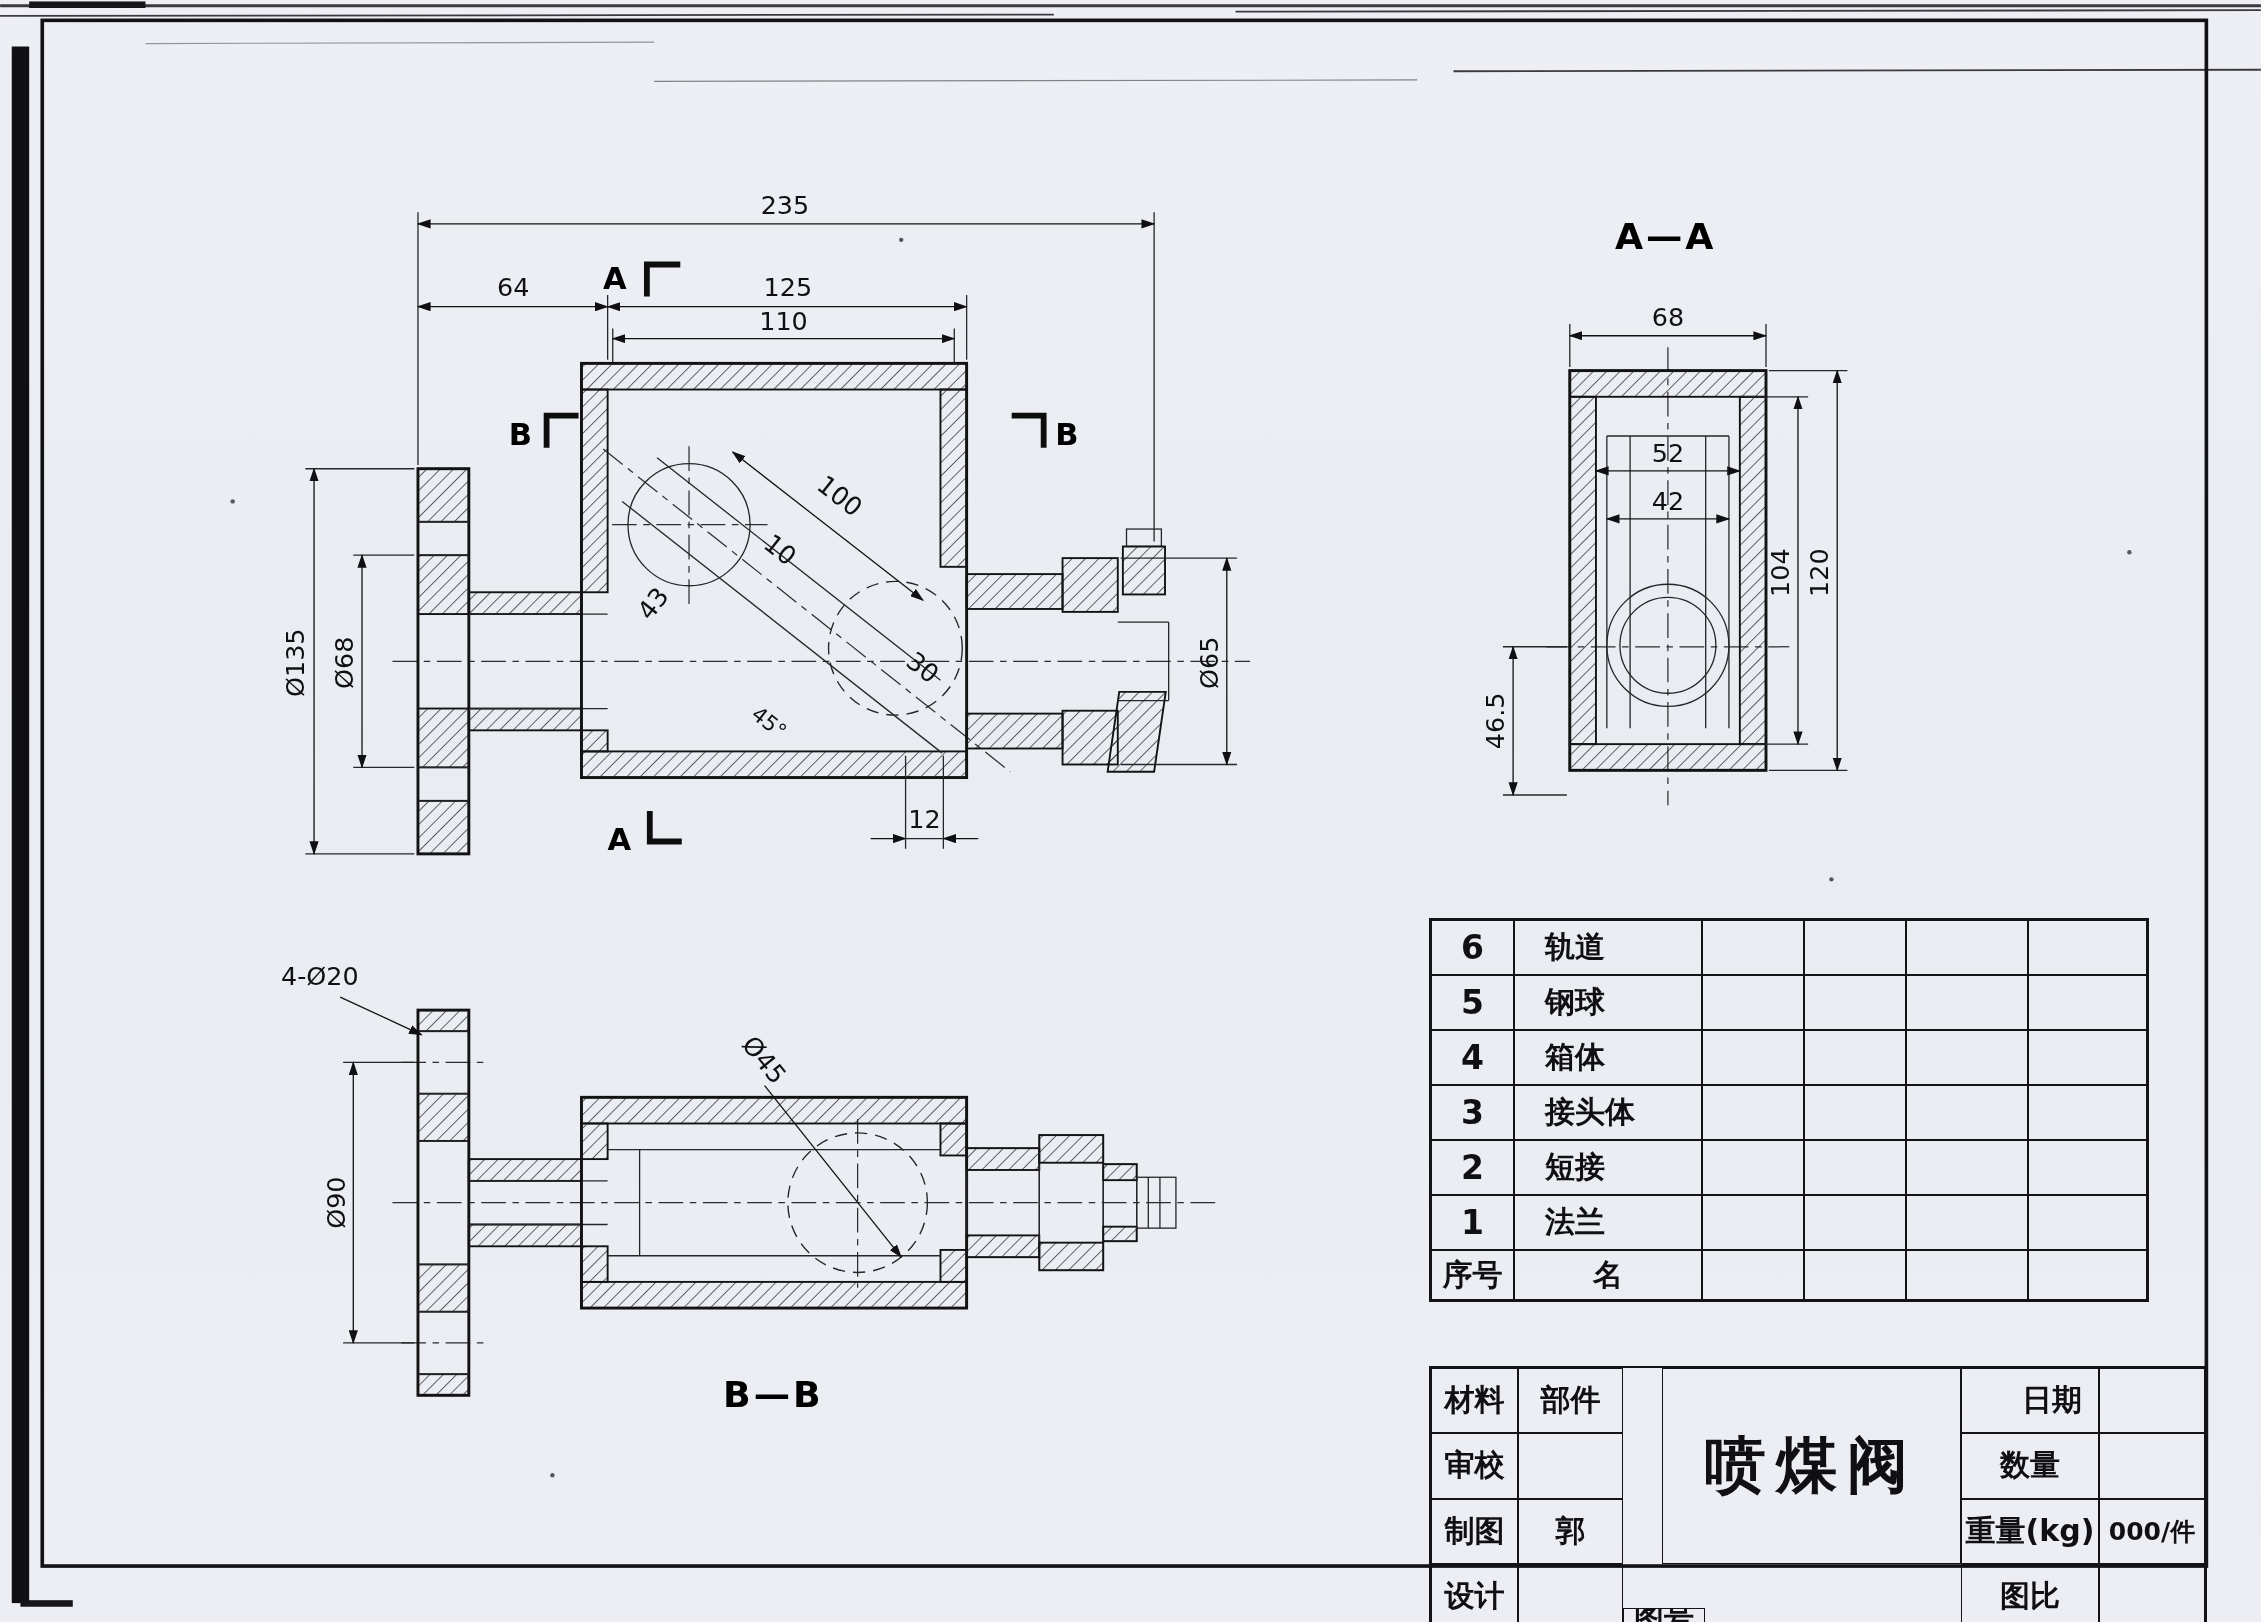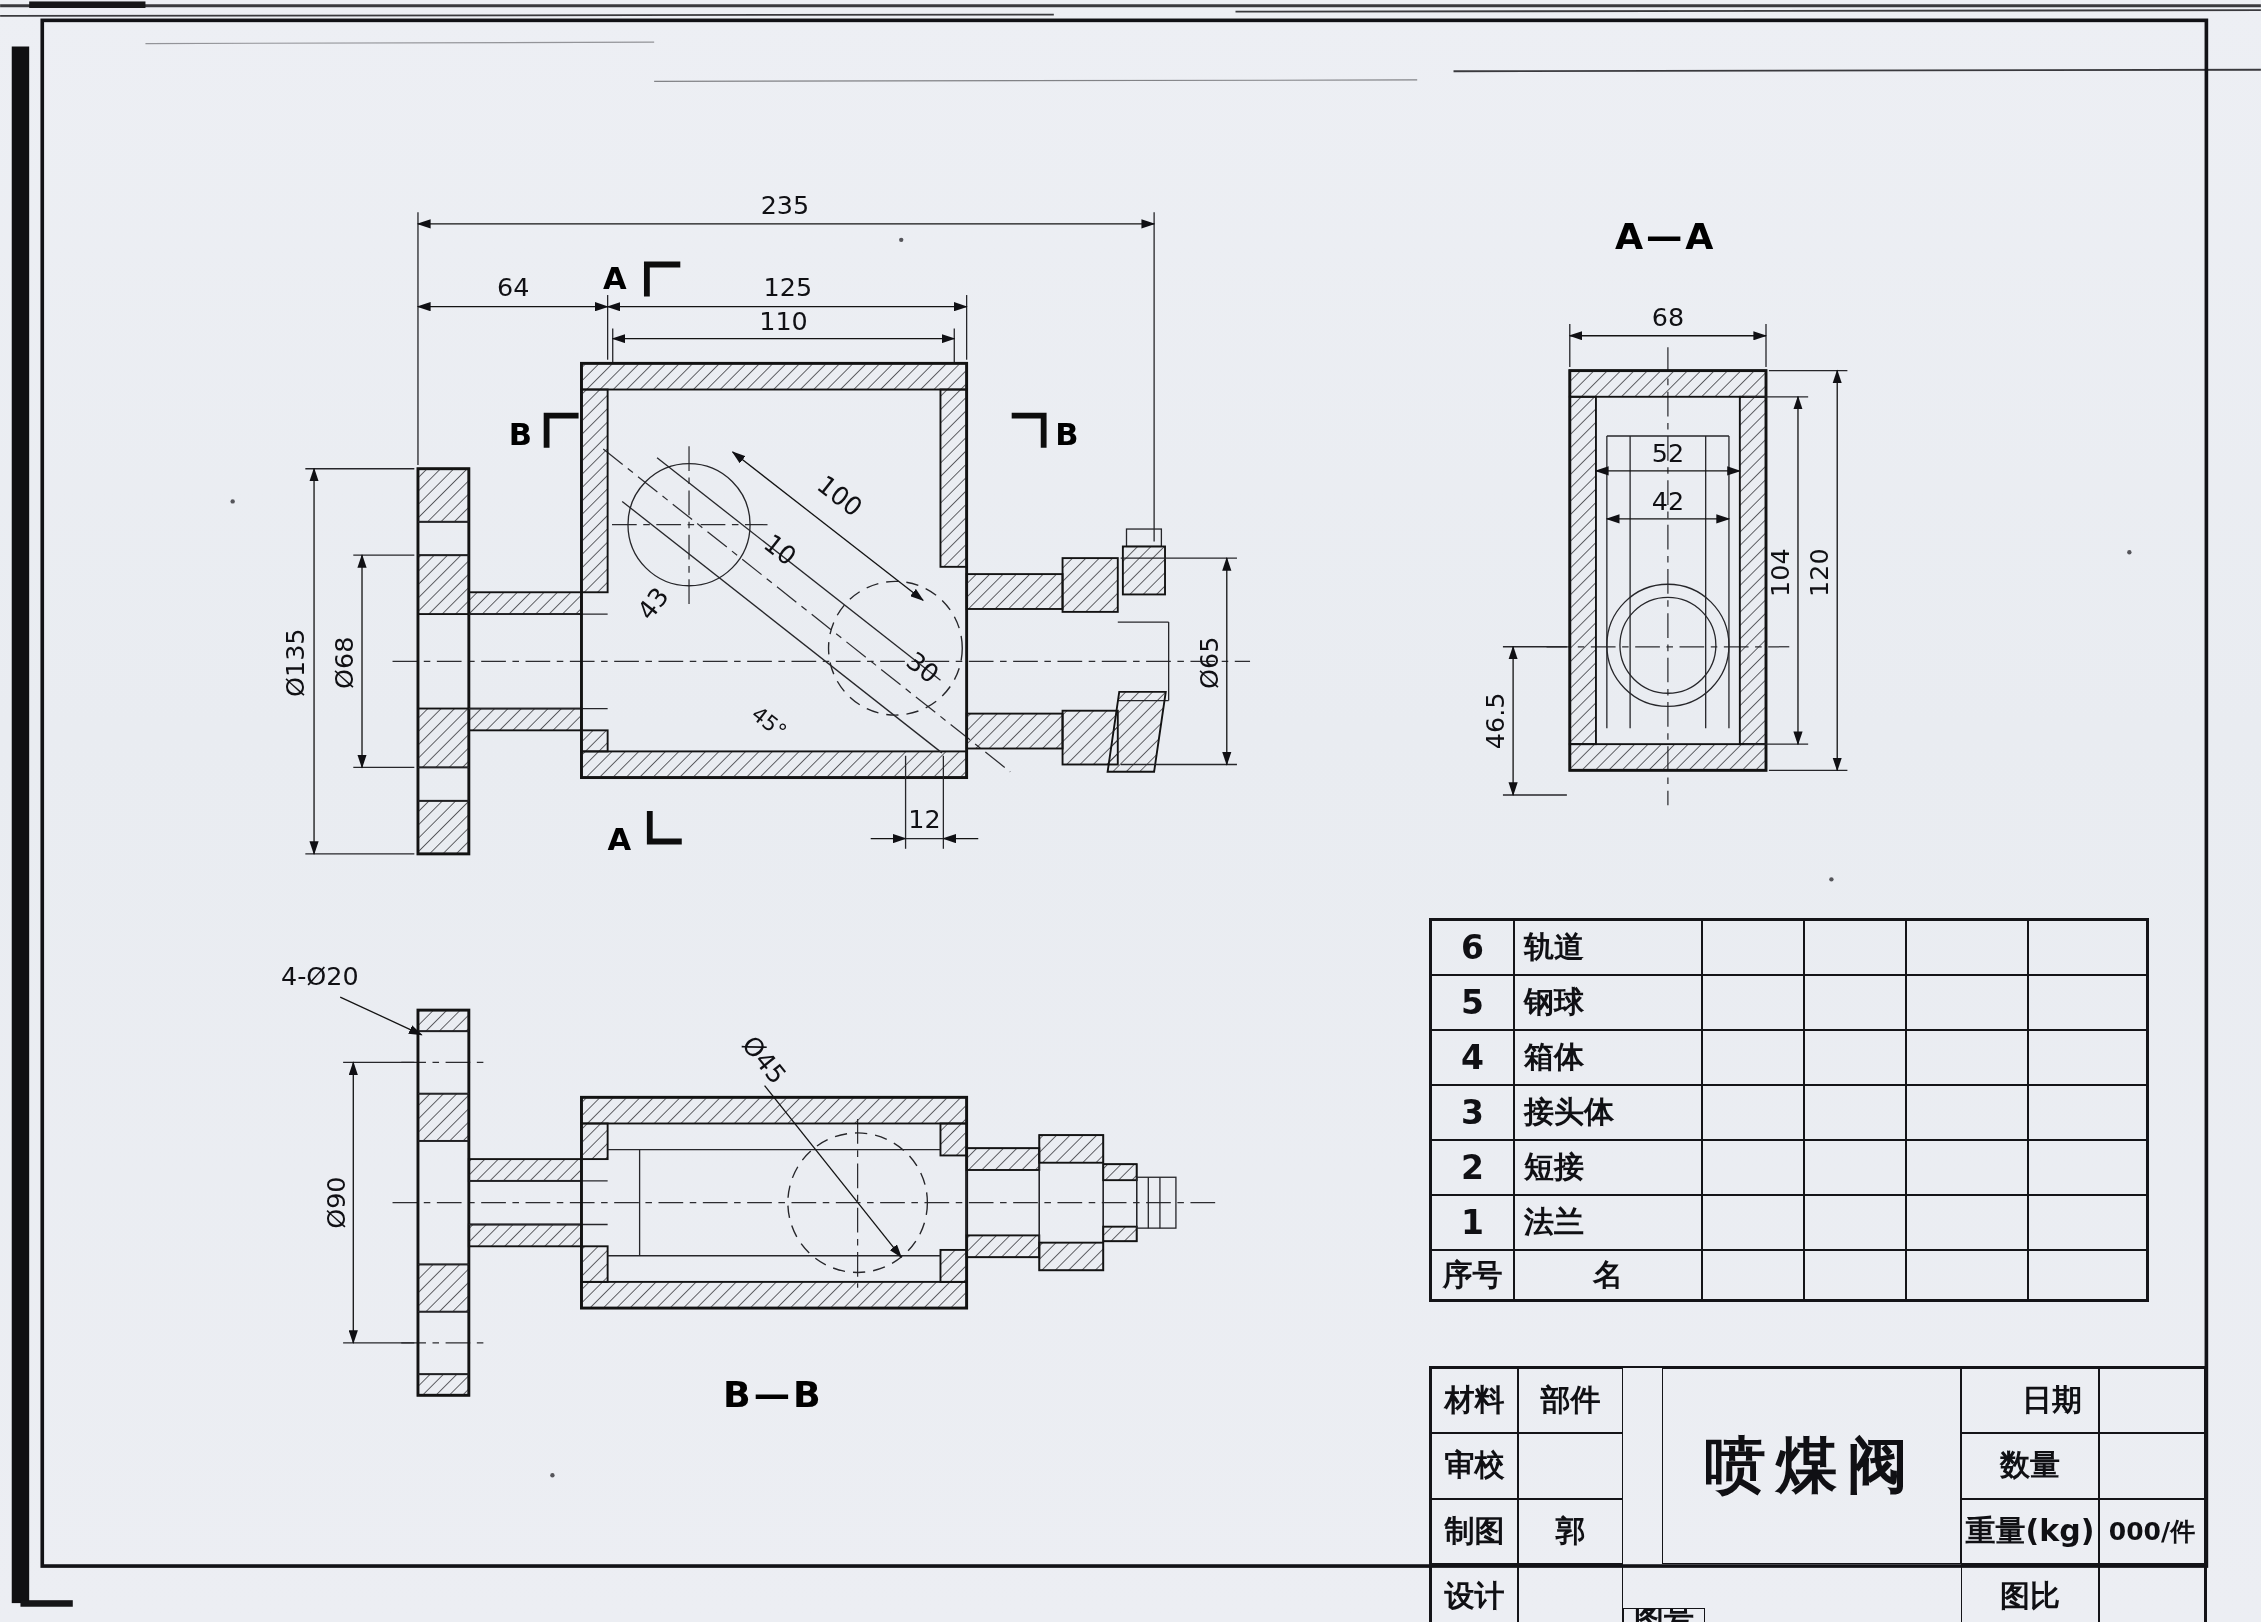--- a/index.html
+++ b/index.html
@@ -20,21 +20,21 @@
 
   text.dim{font-family:"DejaVu Sans",sans-serif;font-size:35px;fill:#101014;}
   text.small{font-size:29px;}
   text.mk {font-size:42px;font-weight:600;}
   text.ttl{font-size:50px;font-weight:600;letter-spacing:4px;}
 
   
   .tbl{position:absolute;border:2.2px solid #141418;box-sizing:border-box;display:grid;background:transparent;}
   .cell{border:1.1px solid #141418;display:flex;align-items:center;justify-content:center;
         font-size:30px;font-weight:600;color:#101014;box-sizing:border-box;overflow:hidden;}
-  .cell.left{justify-content:flex-start;padding-left:9px;}
+  .cell.left{justify-content:flex-start;padding-left:30px;}
   .parts{grid-template-columns:83px 188px 102px 102px 122px 1fr;
          grid-template-rows:repeat(6,55px) 1fr;}
   .tblock{grid-template-columns:87px 105px 82px 256px 138px 1fr;
           grid-template-rows:repeat(4,1fr);}
   .bigcell{grid-column:3/5;grid-row:1/4;font-size:61px;letter-spacing:10.2px;margin-left:39px;}
   .nocell{font-size:33px;}
   .dwgno{font-family:"DejaVu Sans Mono","DejaVu Sans",monospace;font-size:33px;letter-spacing:1.5px;}
 </style>
 </head>
 <body>

